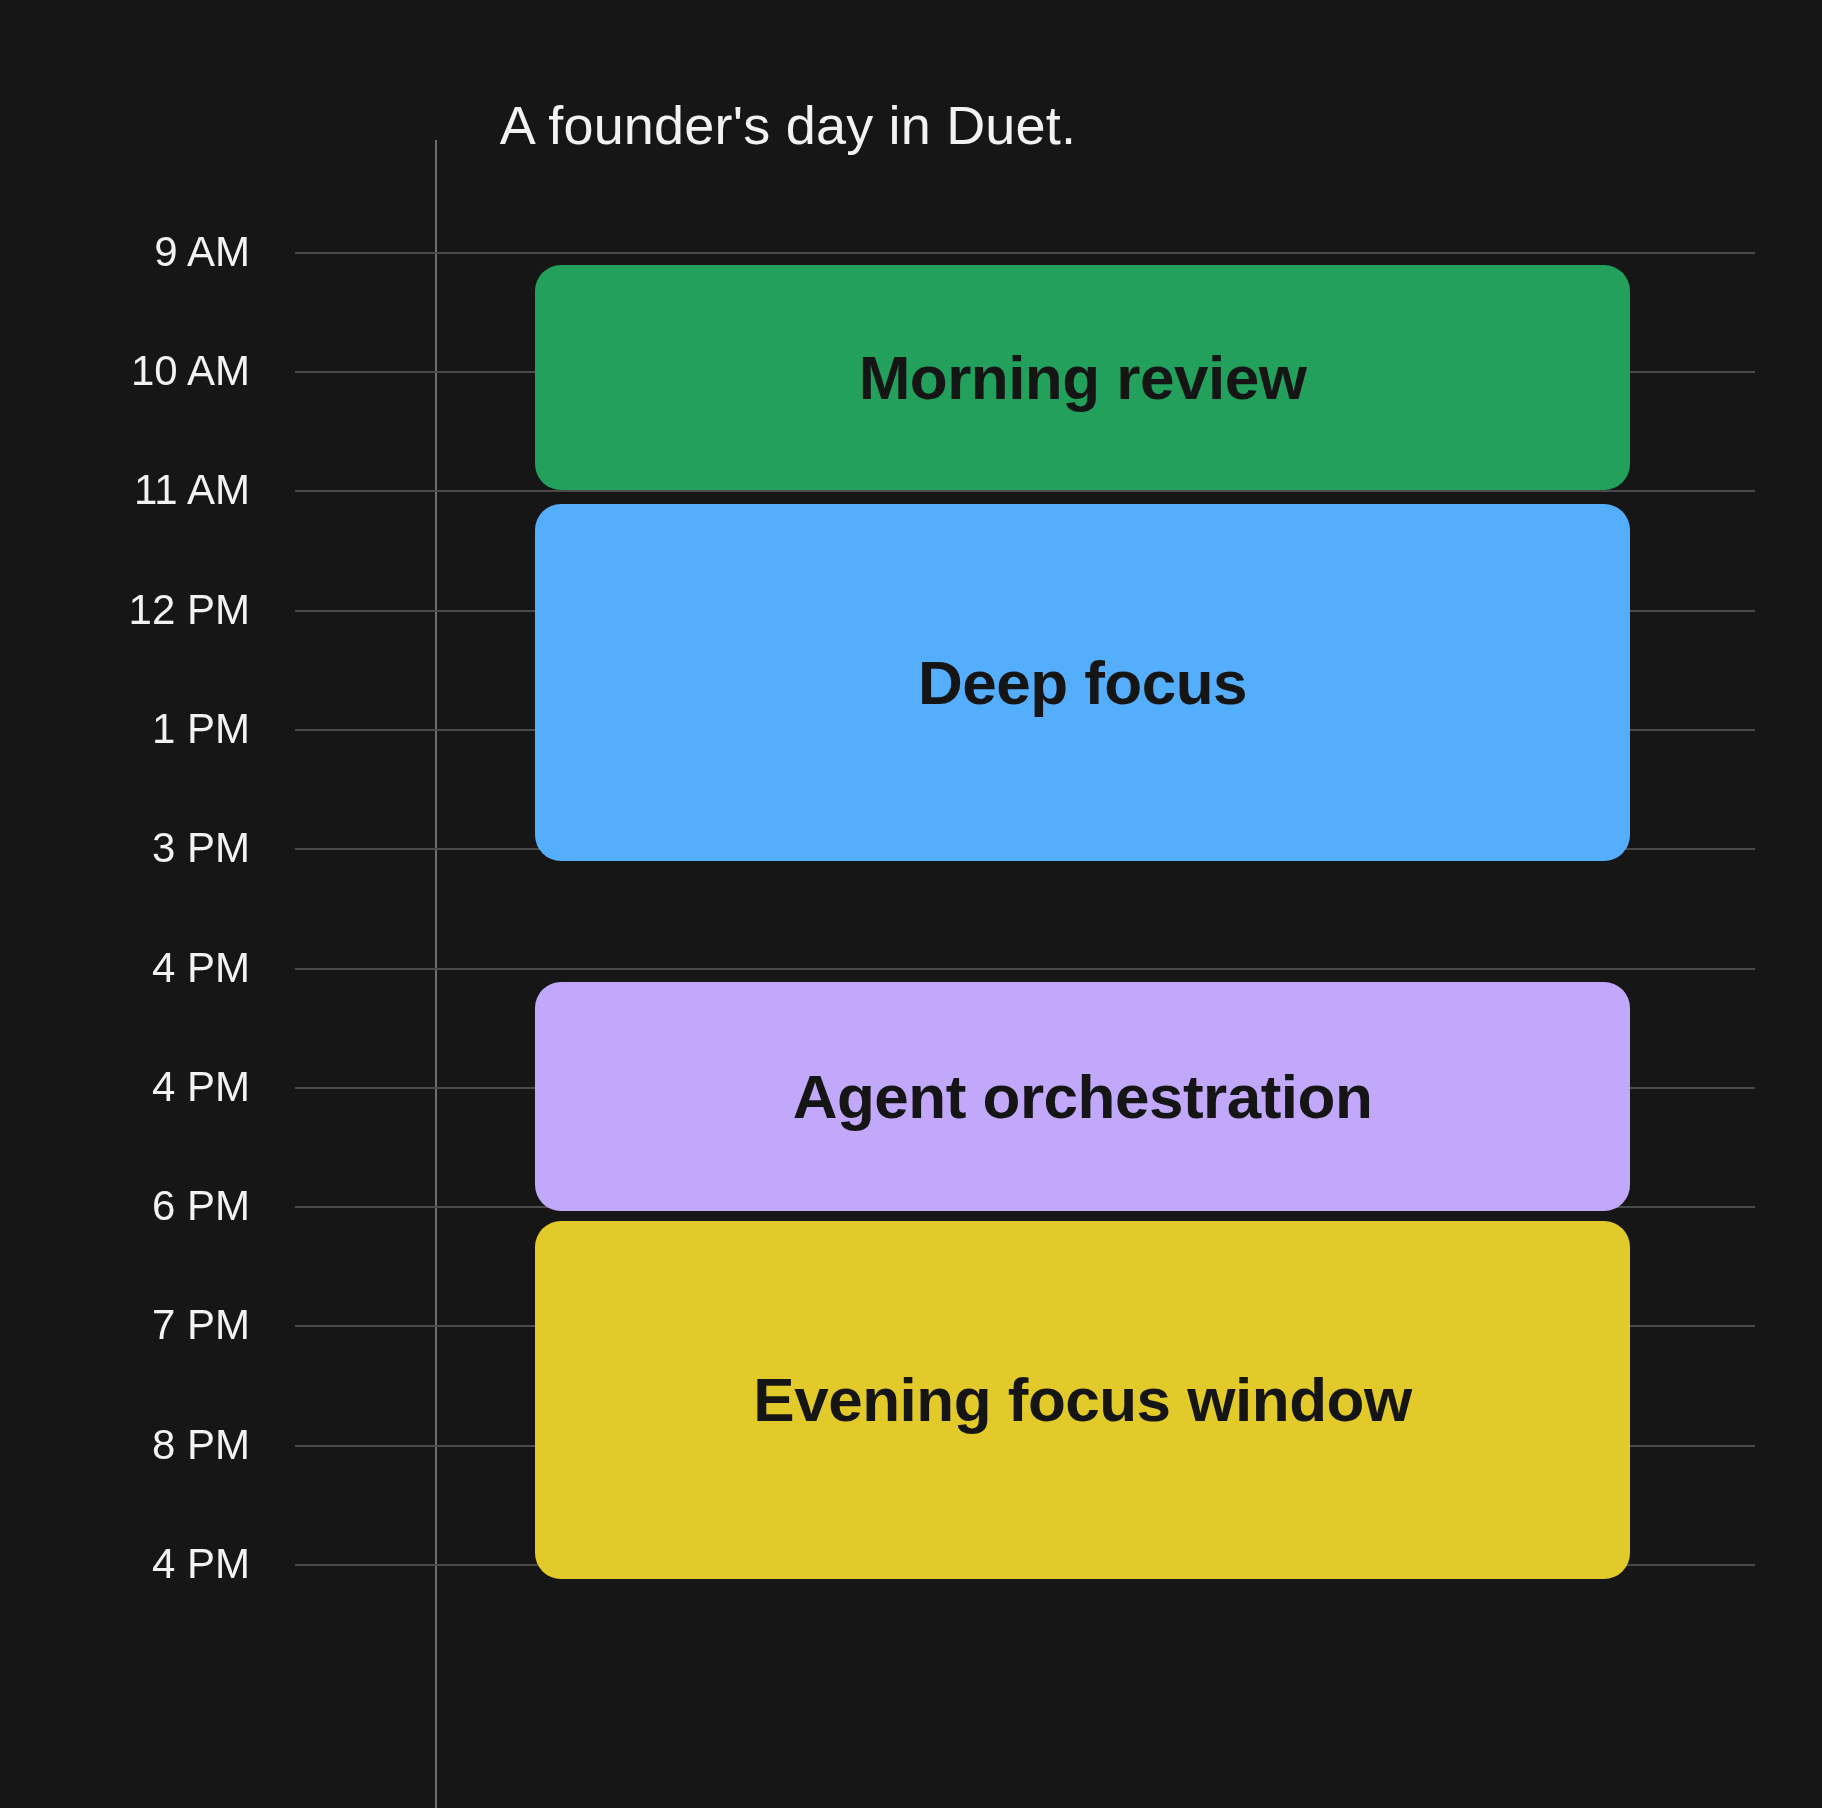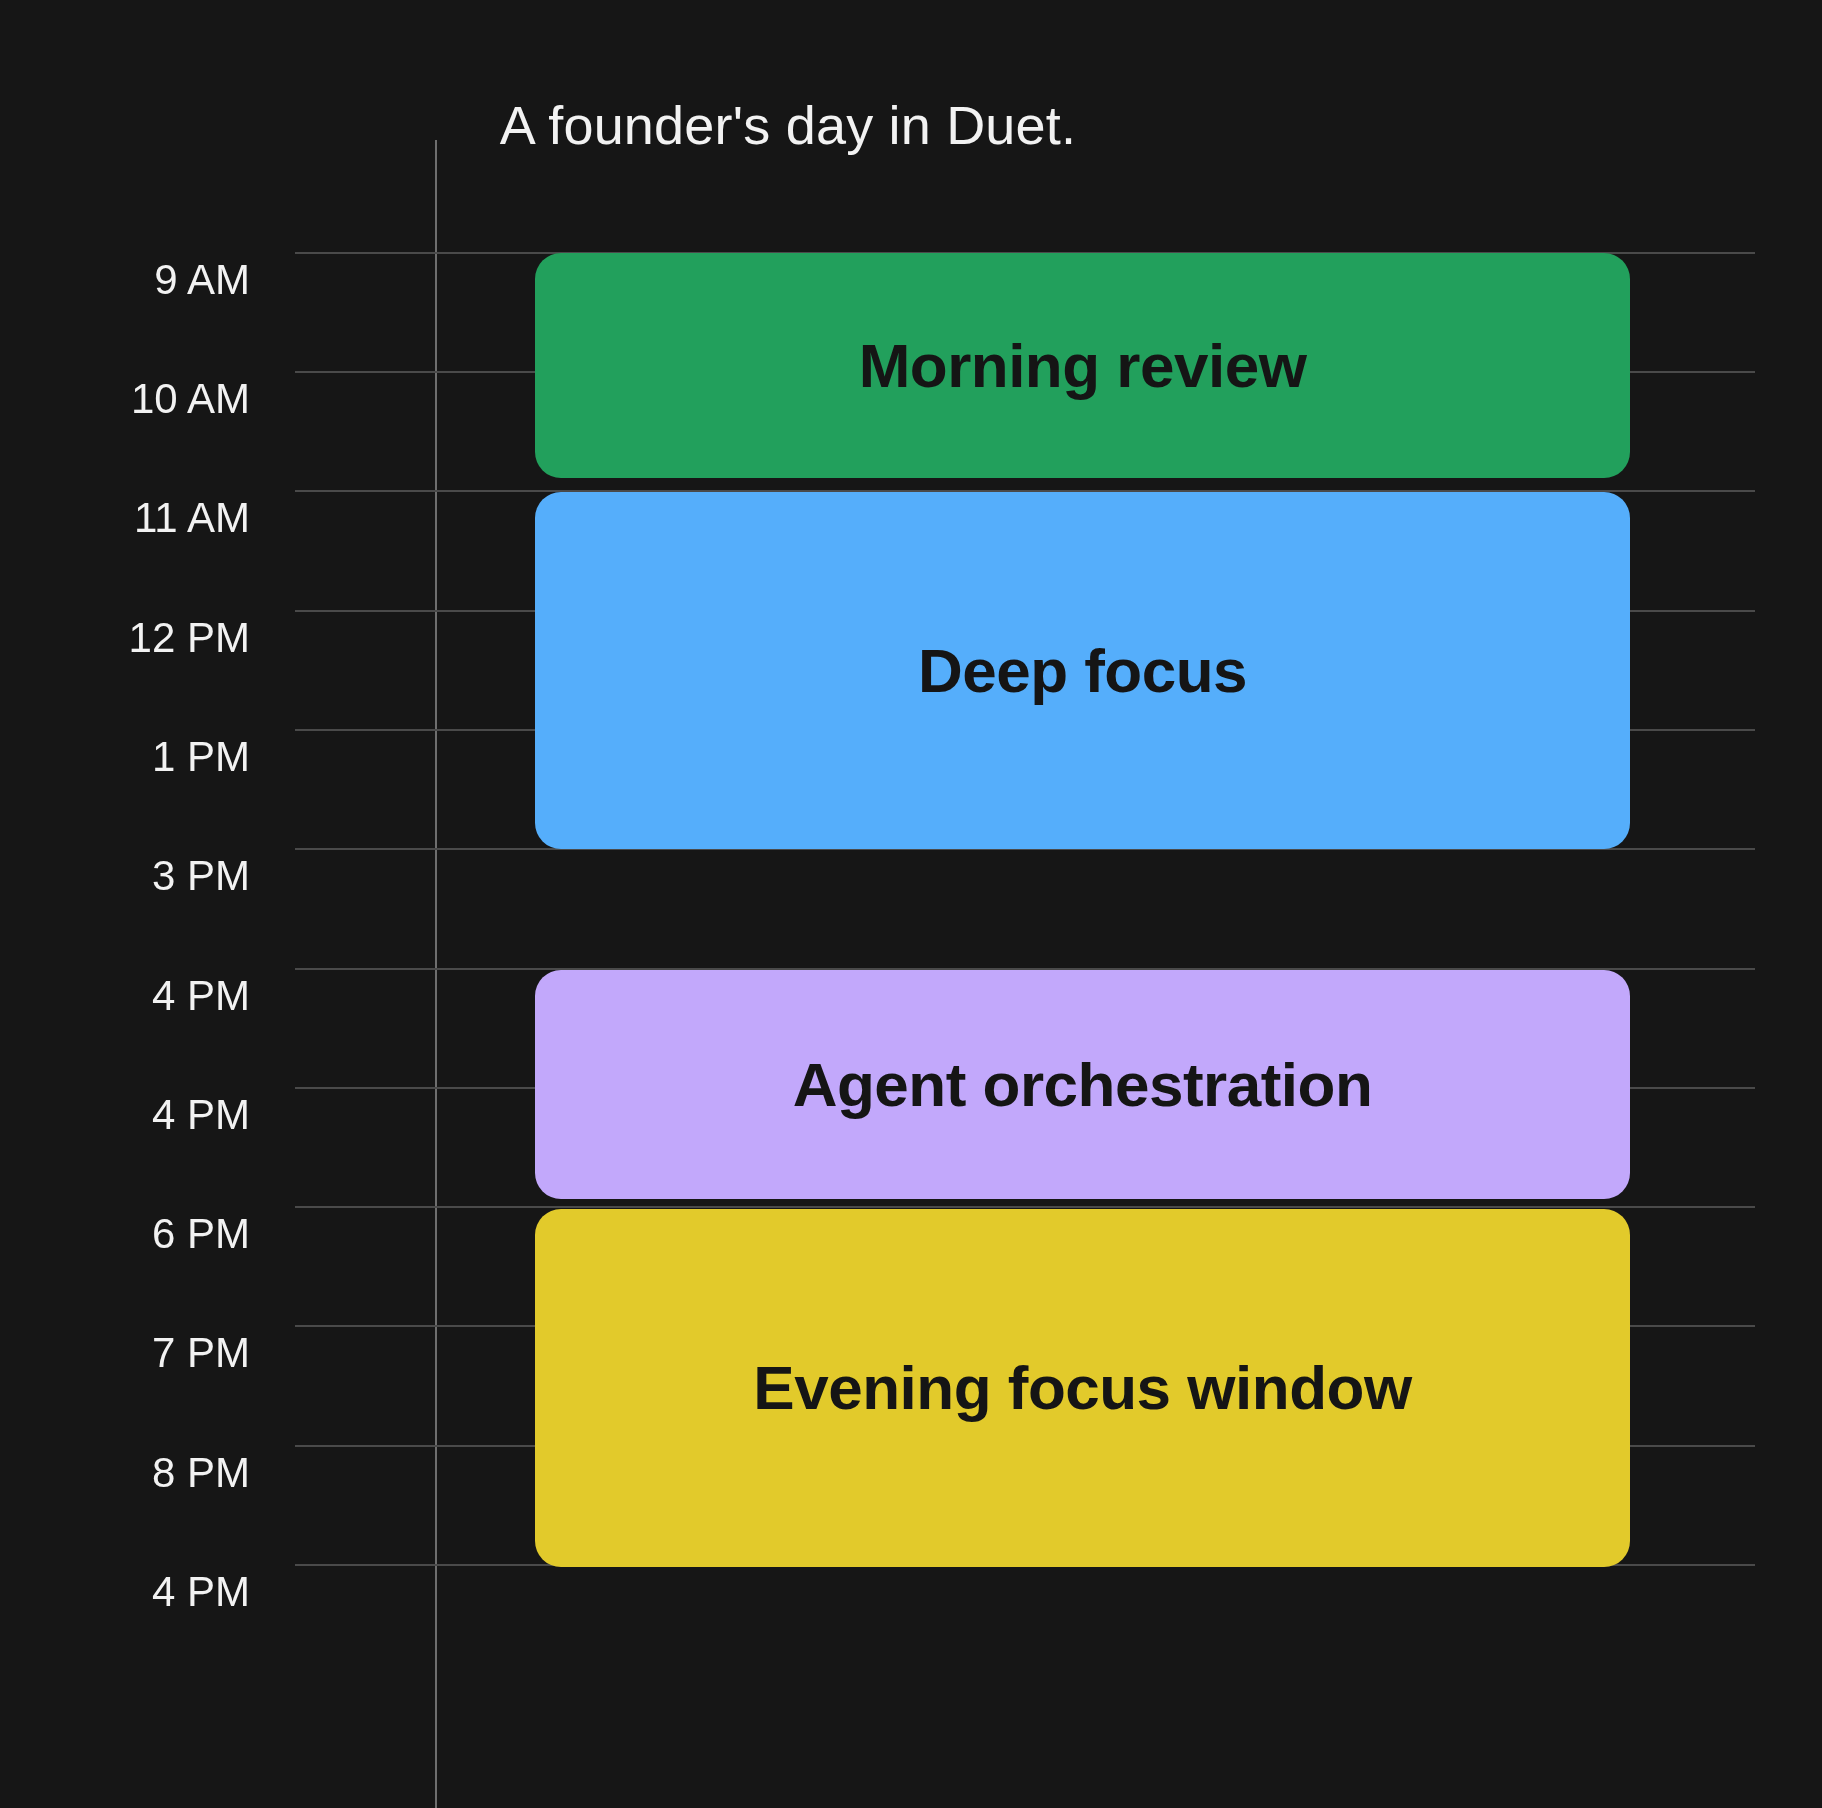--- a/index.html
+++ b/index.html
@@ -56,33 +56,33 @@
   .tick-label {
     position: absolute;
     left: 0;
     width: 250px;
     text-align: right;
     color: #f2f2f2;
     font-size: 42px;
     font-weight: 400;
     line-height: 1;
     transform: translateY(-50%);
-    margin-top: 28px;
   }
 
   
   .event-block {
     position: absolute;
     left: 535px;
     width: 1095px;
     border-radius: 26px;
     display: flex;
     align-items: center;
     justify-content: center;
     box-sizing: border-box;
+    margin-top: 12px;
   }
   .event-label {
     color: #151515;
     font-size: 62px;
     font-weight: 700;
     letter-spacing: -0.5px;
     text-align: center;
     line-height: 1.05;
     white-space: nowrap;
   }

